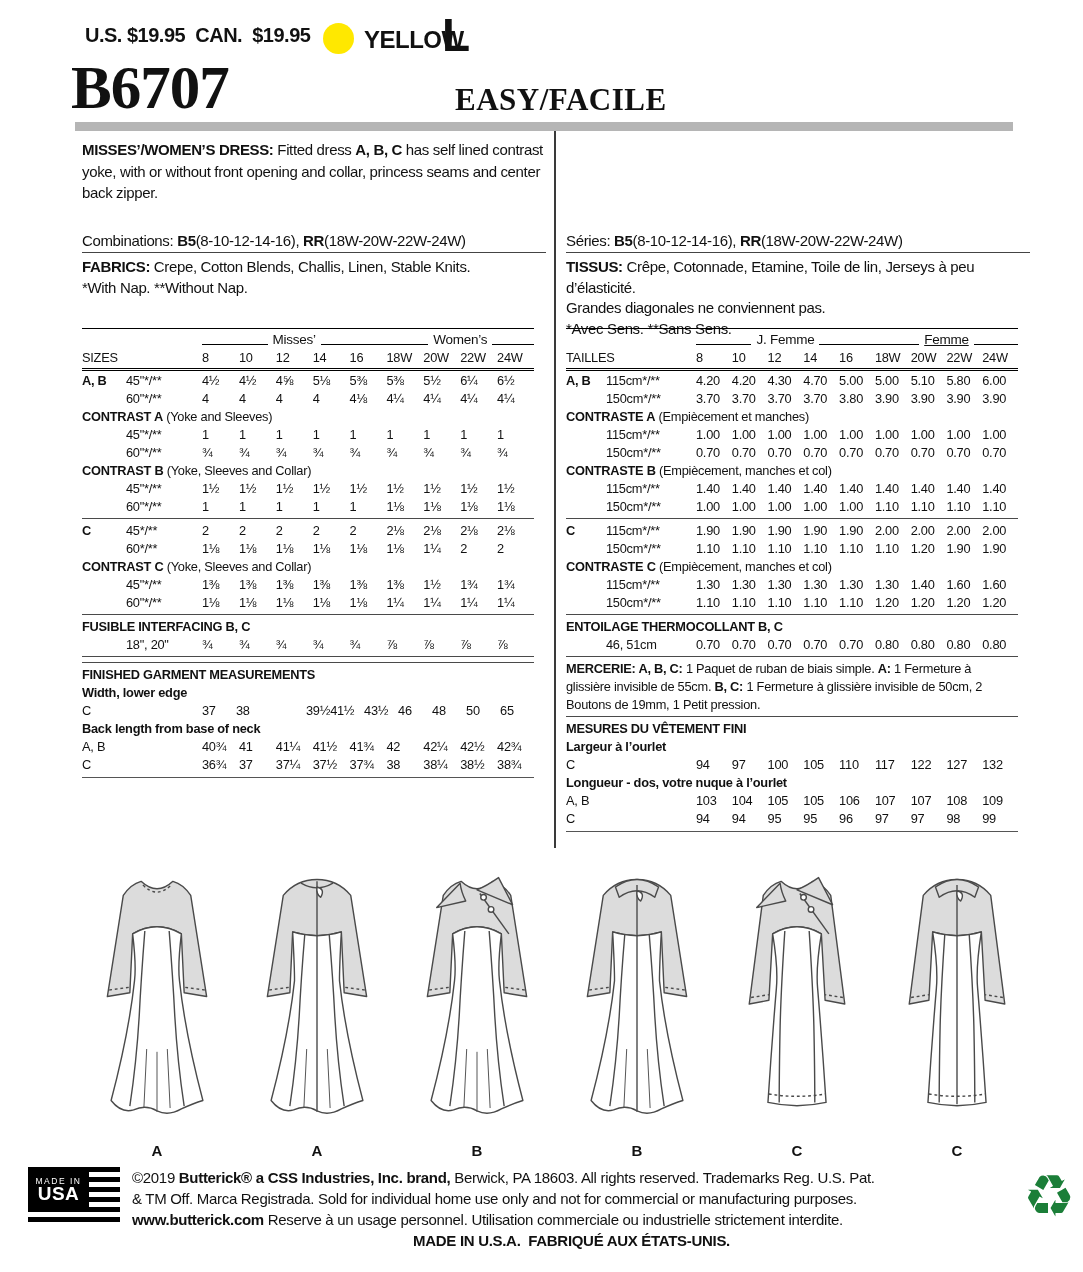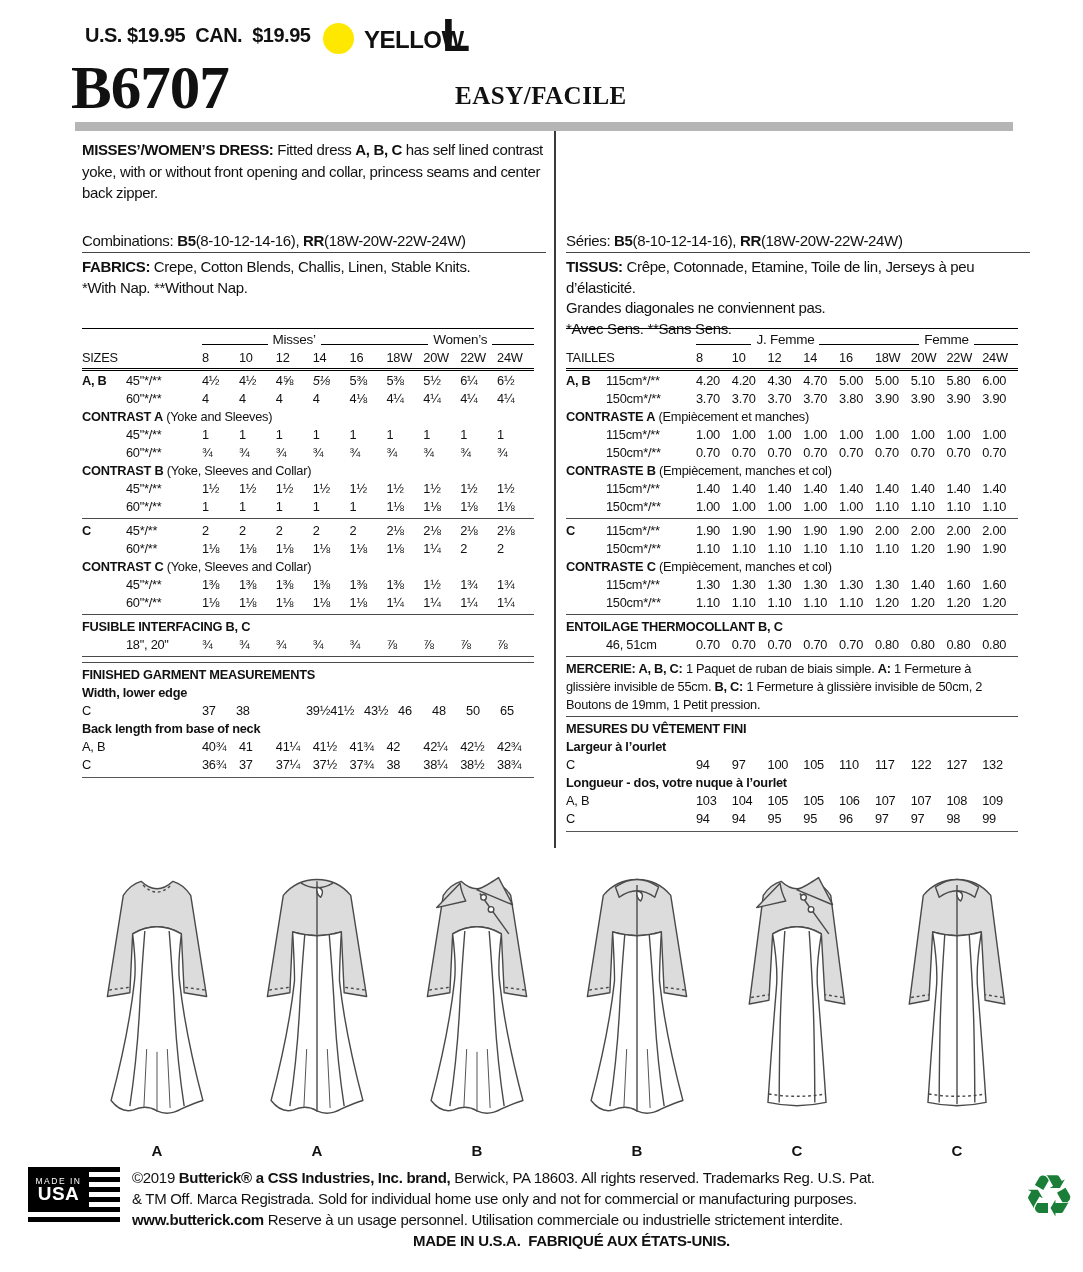--- a/index.html
+++ b/index.html
@@ -9,21 +9,21 @@
     font-family:"Liberation Sans", sans-serif; color:#111;
   }
   .b, b { font-weight:bold; }
 
   
   .price { position:absolute; left:85px; top:24px; font-weight:bold; font-size:20px; letter-spacing:-0.5px; white-space:pre; }
   .dot { position:absolute; left:323px; top:23px; width:31px; height:31px; border-radius:50%; background:#FFE800; }
   .colorname { position:absolute; left:364px; top:26px; font-weight:bold; font-size:24px; letter-spacing:-0.5px; }
   .sizeletter { position:absolute; left:442px; top:12px; font-weight:bold; font-size:46px; line-height:46px; }
   .pattern-number { position:absolute; left:71px; top:58px; font-family:"Liberation Serif", serif; font-weight:bold; font-size:61px; line-height:60px; letter-spacing:-1px; }
-  .difficulty { position:absolute; left:455px; top:82px; font-family:"Liberation Serif", serif; font-weight:bold; font-size:25px; letter-spacing:0.5px; }
+  .difficulty { position:absolute; left:455px; top:82px; font-family:"Liberation Serif", serif; font-weight:bold; font-size:31px; letter-spacing:0.5px; }
   .graybar { position:absolute; left:75px; top:122px; width:938px; height:9px; background:#B5B5B5; }
   .divider { position:absolute; left:554px; top:131px; width:1.5px; height:717px; background:#3a3a3a; }
 
   
   .col { position:absolute; top:139px; width:464px; height:712px; }
   .col.left  { left:82px; }
   .col.right { left:566px; }
   .desc { font-size:15px; line-height:21.5px; letter-spacing:-0.35px; }
   .combo { position:absolute; top:93px; left:0; right:0; font-size:15px; letter-spacing:-0.35px; border-bottom:1.3px solid #444; padding-bottom:3px; }
   .fab-block { position:absolute; top:118px; left:0; right:0; font-size:15px; line-height:20.5px; letter-spacing:-0.35px; }
@@ -97,21 +97,21 @@
         <span class="val" style="grid-column: 9;">20W</span>
         <span class="val" style="grid-column: 10;">22W</span>
         <span class="val" style="grid-column: 11;">24W</span>
       </div>
       <div class="trow d">
         <span class="key" style="grid-column: 1;">A, B</span>
         <span class="gauge" style="grid-column: 2;">45"*/**</span>
         <span class="val" style="grid-column: 3;">4½</span>
         <span class="val" style="grid-column: 4;">4½</span>
         <span class="val" style="grid-column: 5;">4⅝</span>
-        <span class="val" style="grid-column: 6; font-style: italic;">5⅛</span>
+        <span class="val" style="grid-column: 6;">5⅛</span>
         <span class="val" style="grid-column: 7;">5⅜</span>
         <span class="val" style="grid-column: 8;">5⅜</span>
         <span class="val" style="grid-column: 9;">5½</span>
         <span class="val" style="grid-column: 10;">6¼</span>
         <span class="val" style="grid-column: 11;">6½</span>
       </div>
       <div class="trow d">
         <span class="gauge" style="grid-column: 2;">60"*/**</span>
         <span class="val" style="grid-column: 3;">4</span>
         <span class="val" style="grid-column: 4;">4</span>
@@ -299,21 +299,21 @@
 <section class="col right">
   <p class="combo"><span>Séries: </span><span class="b">B5</span><span>(8-10-12-14-16), </span><span class="b">RR</span><span>(18W-20W-22W-24W)</span></p>
   <div class="fab-block">
     <p><span class="b">TISSUS:</span><span> Crêpe, Cotonnade, Etamine, Toile de lin, Jerseys à peu d’élasticité.</span></p>
     <p>Grandes diagonales ne conviennent pas.</p>
     <p>*Avec Sens. **Sans Sens.</p>
   </div>
   <div class="ptable" style="--kw:40px;--gw:90px">
       <div class="trow groups">
         <span class="grp" style="grid-column: 3 / 8;">J. Femme</span>
-        <span class="grp" style="grid-column: 8 / 12;">Femme</span>
+        <span class="grp" style="grid-column: 8 / 12; text-decoration: underline;">Femme</span>
       </div>
       <div class="trow sizes">
         <span class="slabel" style="grid-column: 1 / 3;">TAILLES</span>
         <span class="val" style="grid-column: 3;">8</span>
         <span class="val" style="grid-column: 4;">10</span>
         <span class="val" style="grid-column: 5;">12</span>
         <span class="val" style="grid-column: 6;">14</span>
         <span class="val" style="grid-column: 7;">16</span>
         <span class="val" style="grid-column: 8;">18W</span>
         <span class="val" style="grid-column: 9;">20W</span>

